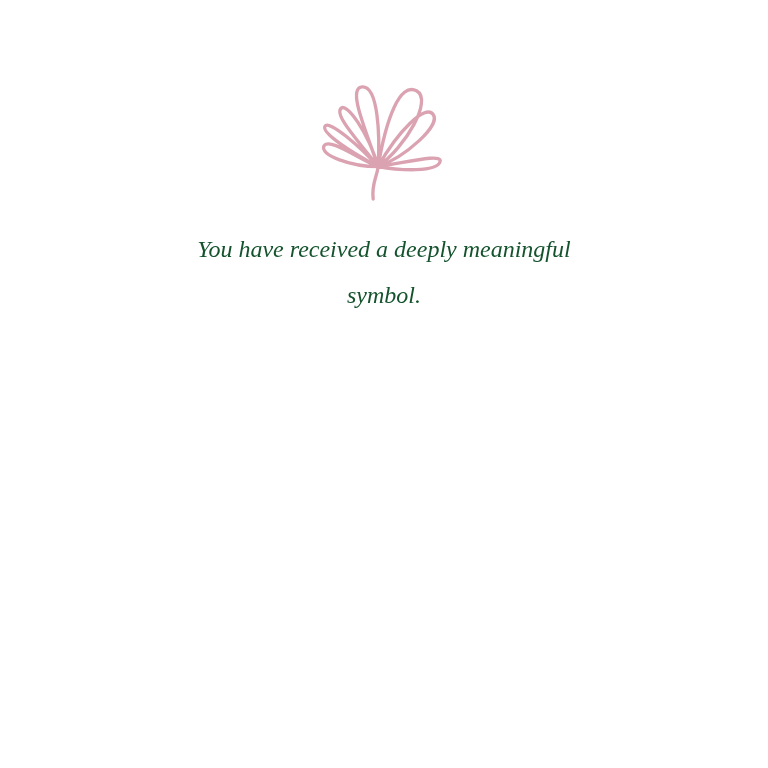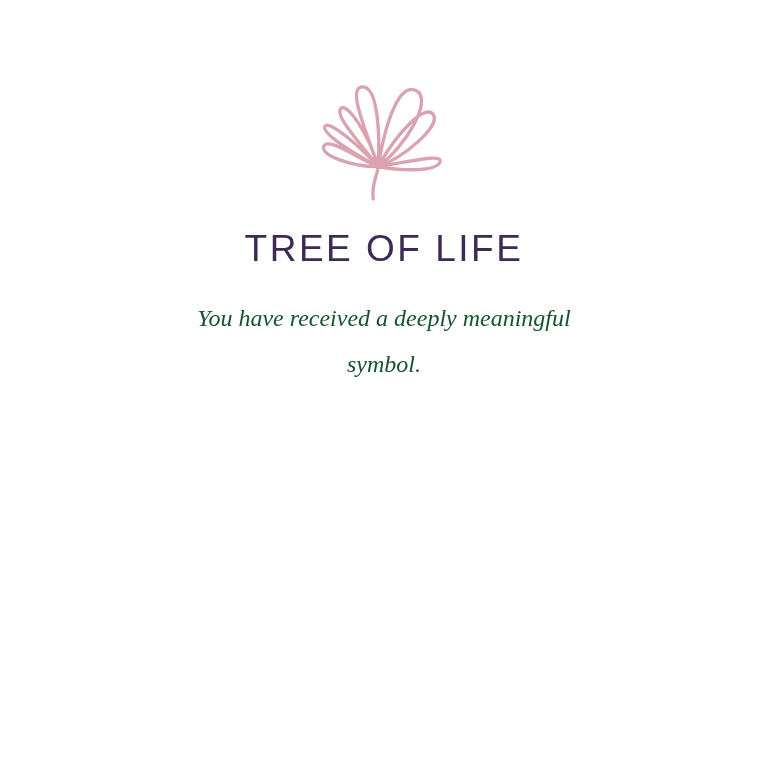--- a/index.html
+++ b/index.html
@@ -52,19 +52,18 @@
            M64,86 C72,38 86,0 103,9 C120,18 92,66 64,86
            M64,86 C84,50 112,22 120,33 C128,44 92,76 64,86
            M64,86 C42,58 20,34 26,27 C32,20 54,52 64,86
            M64,86 C38,72 6,52 10,45 C14,38 46,66 64,86
            M64,86 C36,86 4,74 9,65 C14,56 44,78 64,86
            M64,86 C92,82 130,72 127,81 C124,92 86,90 64,86
            M64,86 C63,96 57,104 59,119" stroke="#dba3b2" stroke-width="3.4" stroke-linecap="round" fill="none"></path>
     </svg>
   </div>
 
-  <h1 class="page-title">TREE OF LIFE</h1>
 
   <p class="script-text intro-text">You have received a deeply meaningful
 symbol.</p>
 
 
 </div>
 
 </body></html>

